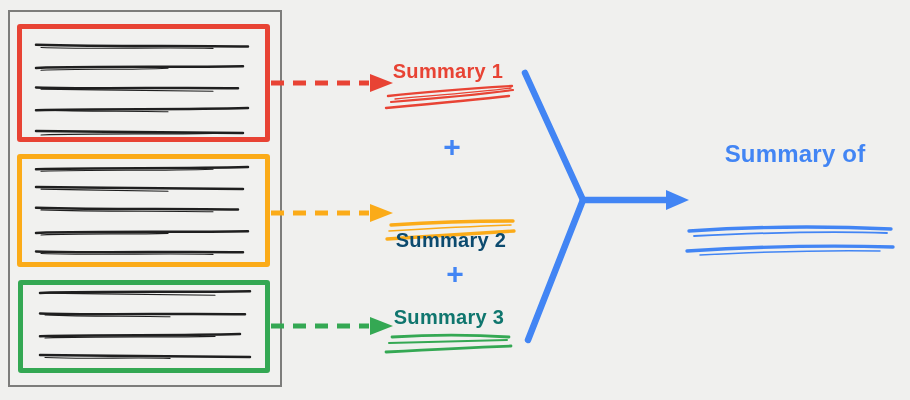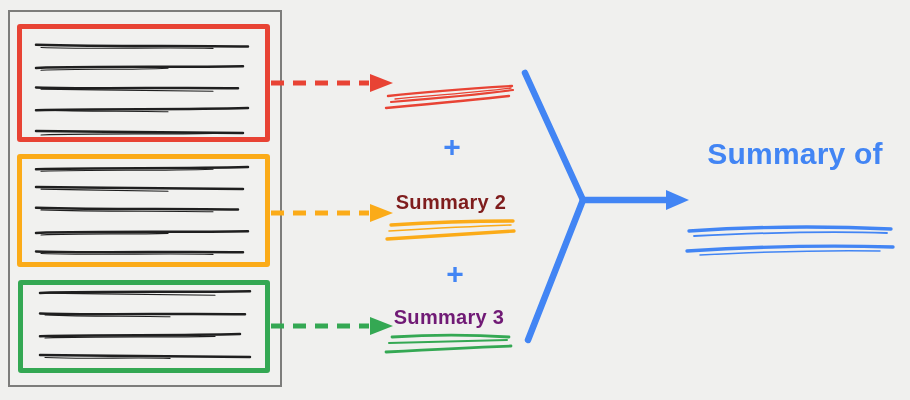--- a/index.html
+++ b/index.html
@@ -60,21 +60,21 @@
     color: var(--blue, #4285f4);
   }
   #plus-1 { left: 452px; top: 147px; }
   #plus-2 { left: 455px; top: 274px; }
 
   .result-title {
     position: absolute;
     left: 795px; top: 134px;
     transform: translateX(-50%);
     text-align: center;
-    font-size: 30px;
+    font-size: 24px;
     font-weight: 700;
     line-height: 40px;
     letter-spacing: 0.2px;
     white-space: nowrap;
     color: var(--blue, #4285f4);
   }
 </style>
 </head>
 <body>
 
@@ -156,22 +156,23 @@
         <polygon points="666,190 689,200 666,210" fill="#4285f4"></polygon>
       </g>
       <g>
         <path d="M689 231 C 748 227, 826 226, 891 229" stroke="#4285f4" stroke-width="3.4" fill="none" stroke-linecap="round"></path>
         <path d="M694 236 C 756 233, 836 231, 887 233" stroke="#4285f4" stroke-width="1.8" fill="none" stroke-linecap="round"></path>
         <path d="M687 251 C 750 247, 830 245, 893 247" stroke="#4285f4" stroke-width="3.4" fill="none" stroke-linecap="round"></path>
         <path d="M700 255 C 760 252, 832 250, 880 251" stroke="#4285f4" stroke-width="1.5" fill="none" stroke-linecap="round"></path>
       </g>
     </svg>
 
-  <div class="summary-label" id="label-s2" style="color: #7f1d1d;">Summary 2</div>
-  <div class="summary-label" id="label-s3" style="color: #701a75;">Summary 3</div>
+  <div class="summary-label" id="label-s1" style="color: rgb(232, 67, 52);">Summary 1</div>
+  <div class="summary-label" id="label-s2" style="color: #0c4a6e; margin-top: 38px;">Summary 2</div>
+  <div class="summary-label" id="label-s3" style="color: #0f766e;">Summary 3</div>
 
   <div class="plus" id="plus-1">+</div>
   <div class="plus" id="plus-2">+</div>
 
   <div class="result-title">
     <span>Summary of</span><br>
   </div>
 
 </div>
 

